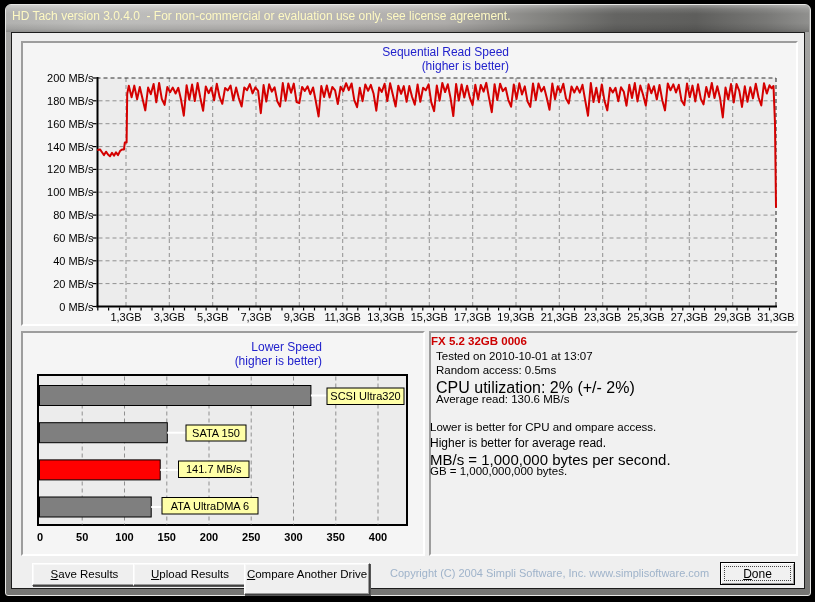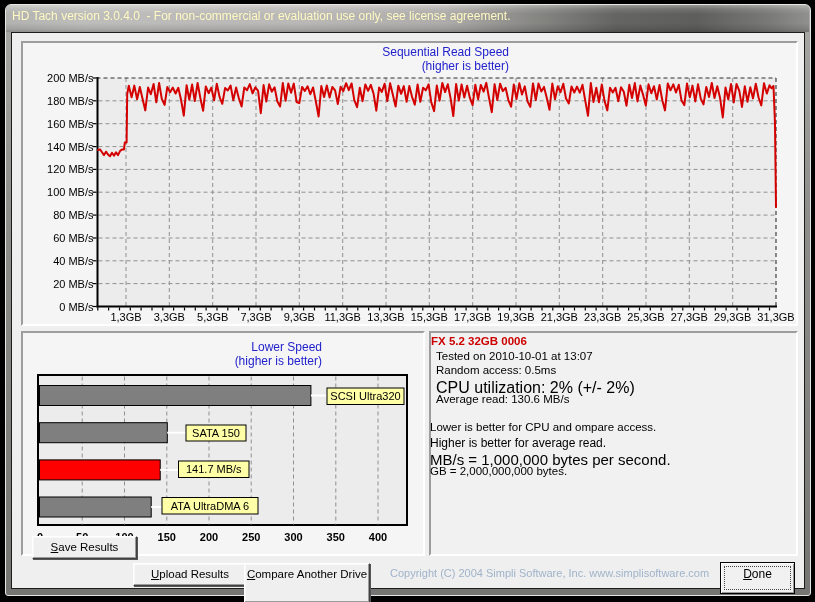--- a/index.html
+++ b/index.html
@@ -191,19 +191,19 @@
 <text x="378.0" y="541" text-anchor="middle" font-size="11" font-weight="bold" fill="#000">400</text>
 </svg>
 <div style="position:absolute;left:431px;top:335px;font-weight:bold;color:#cc0000;white-space:nowrap;font-size:11.5px">FX 5.2 32GB 0006</div>
 <div style="position:absolute;left:436px;top:349.7px;font-weight:normal;color:#000;white-space:nowrap;font-size:11.5px">Tested on 2010-10-01 at 13:07</div>
 <div style="position:absolute;left:436px;top:364.4px;font-weight:normal;color:#000;white-space:nowrap;font-size:11.5px">Random access: 0.5ms</div>
 <div style="position:absolute;left:436px;top:379.1px;font-weight:normal;color:#000;white-space:nowrap;font-size:16px">CPU utilization: 2% (+/- 2%)</div>
 <div style="position:absolute;left:436px;top:393.2px;font-weight:normal;color:#000;white-space:nowrap;font-size:11.5px">Average read: 130.6 MB/s</div>
 <div style="position:absolute;left:430px;top:421.2px;font-weight:normal;color:#000;white-space:nowrap;font-size:11.5px">Lower is better for CPU and ompare access.</div>
 <div style="position:absolute;left:430px;top:435.9px;font-weight:normal;color:#000;white-space:nowrap;font-size:12px">Higher is better for average read.</div>
 <div style="position:absolute;left:430px;top:450.6px;font-weight:normal;color:#000;white-space:nowrap;font-size:15px">MB/s = 1,000,000 bytes per second.</div>
-<div style="position:absolute;left:430px;top:465.3px;font-weight:normal;color:#000;white-space:nowrap;font-size:11.5px">GB = 2,000,000,000 bytes.</div>
-<div class="btn" style="left:32px;top:536px;width:105px;height:23px;box-sizing:border-box"><u>S</u>ave Results</div>
+<div style="position:absolute;left:430px;top:465.3px;font-weight:normal;color:#000;white-space:nowrap;font-size:11.5px">GB = 1,000,000,000 bytes.</div>
+<div class="btn" style="left:32px;top:563px;width:105px;height:23px;box-sizing:border-box"><u>S</u>ave Results</div>
 <div class="btn" style="left:133px;top:563px;width:114px;height:23px;box-sizing:border-box"><u>U</u>pload Results</div>
-<div class="btn" style="left:244px;top:563px;width:126px;height:40px;box-sizing:border-box"><u>C</u>ompare Another Drive</div>
+<div class="btn" style="left:244px;top:563px;width:126px;height:32px;box-sizing:border-box"><u>C</u>ompare Another Drive</div>
 <div class="abs" style="left:390px;top:567px;width:316px;text-align:right;font-size:11px;color:#9fb3ca;white-space:nowrap">Copyright (C) 2004 Simpli Software, Inc. www.simplisoftware.com</div>
-<div class="abs" style="left:720px;top:562px;width:75px;height:32px;background:#f1f1f1;border:1px solid #000;box-sizing:border-box;box-shadow:inset 1px 1px 0 #fff,inset -1px -1px 0 #9a9a9a">
+<div class="abs" style="left:720px;top:562px;width:75px;height:23px;background:#f1f1f1;border:1px solid #000;box-sizing:border-box;box-shadow:inset 1px 1px 0 #fff,inset -1px -1px 0 #9a9a9a">
   <div class="abs" style="left:3px;top:3px;right:3px;bottom:3px;border:1px dotted #444;font-size:12px;text-align:center;line-height:14px;color:#000"><u>D</u>one</div>
 </div>
 </body></html>

